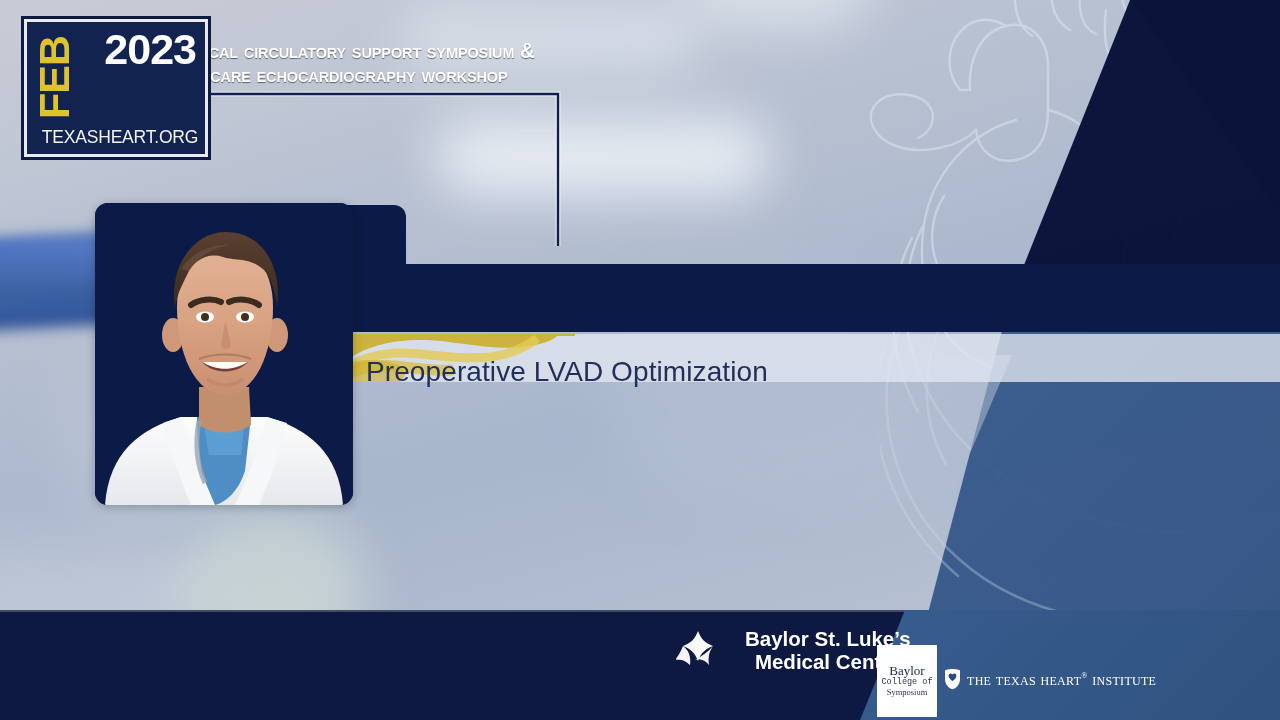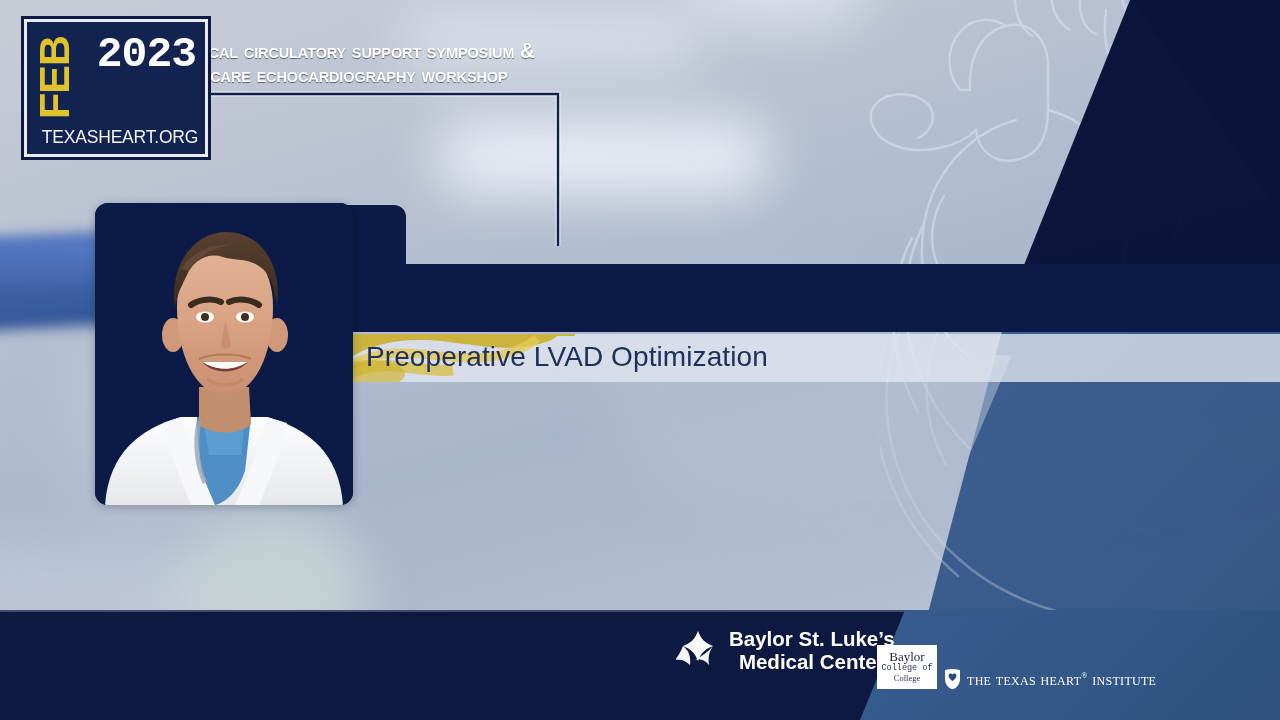--- a/index.html
+++ b/index.html
@@ -83,21 +83,21 @@
     margin-right:2px; margin-top:-1px; height:100px;
     display:flex; align-items:center; justify-content:center;
   }
   .badge-right{ flex:1; display:flex; flex-direction:column; align-items:flex-end; }
   .badge-days{
     color:#fff; font-size:42px; font-weight:300; line-height:.88;
     letter-spacing:0px; margin-top:-2px;
   }
   .badge-year{
     color:#fff; font-size:43px; font-weight:900; line-height:.9;
-    letter-spacing:-1px; margin-top:7px;font-family:Liberation Mono, monospace;
+    letter-spacing:-1px; margin-top:1px;
   }
   .badge-url{
     position:absolute; left:8px; right:0; bottom:6px;
     text-align:center; color:#f2f3f7; font-size:17.5px; font-weight:400;
     letter-spacing:-0.2px;
   }
 
   
   .connector{ position:absolute; left:206px; top:88px; width:358px; height:160px; }
   .connector svg{ width:100%; height:100%; }
@@ -124,21 +124,21 @@
   .sub-bar{
     position:absolute; left:345px; top:334px; right:0; height:48px;
     background:rgba(225,231,240,.78);
   }
   .sub-swirl{
     position:absolute; left:345px; top:334px; width:230px; height:48px;
     overflow:hidden;
   }
   .sub-swirl svg{ width:100%; height:100%; }
   .sub-text{
-    position:absolute; left:366px; top:341px;
+    position:absolute; left:366px; top:356px;
     color:#21305a; font-size:28px; font-weight:400; letter-spacing:.1px;
   }
 
   
   .photo-card{
     position:absolute; left:95px; top:203px; width:258px; height:302px;
     background:#0c1a47; border-radius:13px; overflow:hidden;
     box-shadow:0 2px 10px rgba(0,0,0,.25);
   }
   .photo-card svg{ position:absolute; left:0; top:0; width:100%; height:100%; }
@@ -163,27 +163,27 @@
   .foot-title{
     position:absolute; left:21px; top:39px; width:660px;
     color:#fff; font-weight:700; font-size:21.5px; line-height:1.13;
     font-variant:small-caps; text-transform:lowercase;
     letter-spacing:-.1px;
     text-shadow:0 1px 1px rgba(0,0,0,.5);
     transform:scaleX(.965); transform-origin:left center;
   }
 
   
-  .logo-bsl{ position:absolute; left:676px; top:628px; display:flex; align-items:center; gap:9px; }
+  .logo-bsl{ position:absolute; left:676px; top:628px; display:flex; align-items:center; gap:25px; }
   .bsl-mark{ width:44px; height:44px; }
   .bsl-text{ color:#fff; font-weight:700; font-size:20.5px; line-height:1.12; }
   .bsl-text .l2{ display:block; text-align:center; }
 
   .logo-bcm{
-    position:absolute; left:877px; top:645px; width:60px; height:44px;
+    position:absolute; left:877px; top:645px; width:60px; height:72px;
     background:#fff; display:flex; flex-direction:column; align-items:center;
     justify-content:center; gap:0px;
   }
   .bcm-l1{ font-family:"Liberation Serif", serif; font-size:13px; color:#1a2340; line-height:1.05; }
   .bcm-l2{ font-family:Liberation Mono, monospace; font-size:8.5px; color:#2a3354; line-height:1.15; }
   .bcm-l3{ font-family:"Liberation Serif", serif; font-size:8.5px; color:#2a3354; line-height:1.15; }
 
   .logo-thi{ position:absolute; left:944px; top:668px; display:flex; align-items:flex-end; gap:6px; }
   .thi-shield{ width:17px; height:22px; }
   .thi-text{
@@ -355,21 +355,21 @@
     </span>
     <span class="bsl-text">
       <span>Baylor St. Luke’s</span>
       <span class="l2">Medical Center</span>
     </span>
   </div>
 
   <div class="logo-bcm">
     <span class="bcm-l1">Baylor</span>
     <span class="bcm-l2">College of</span>
-    <span class="bcm-l3">College</span>
+    <span class="bcm-l3">Symposium</span>
   </div>
 
   <div class="logo-thi">
     <span class="thi-shield">
       <svg viewBox="0 0 17 22" fill="none">
         <path d="M8.5 1 C12 1 15.5 2 16 2.6 L16 11 C16 16.5 12.5 20 8.5 21.3 C4.5 20 1 16.5 1 11 L1 2.6 C1.5 2 5 1 8.5 1 Z" fill="#ffffff"></path>
         <path d="M8.5 6.6 C7.4 4.8 4.4 5.3 4.6 8 C4.8 10.8 8.5 13 8.5 13 C8.5 13 12.2 10.8 12.4 8 C12.6 5.3 9.6 4.8 8.5 6.6 Z" fill="#2a4a7e"></path>
       </svg>
     </span>
     <span class="thi-text"><span>The Texas Heart</span><sup>®</sup><span> Institute</span></span>

